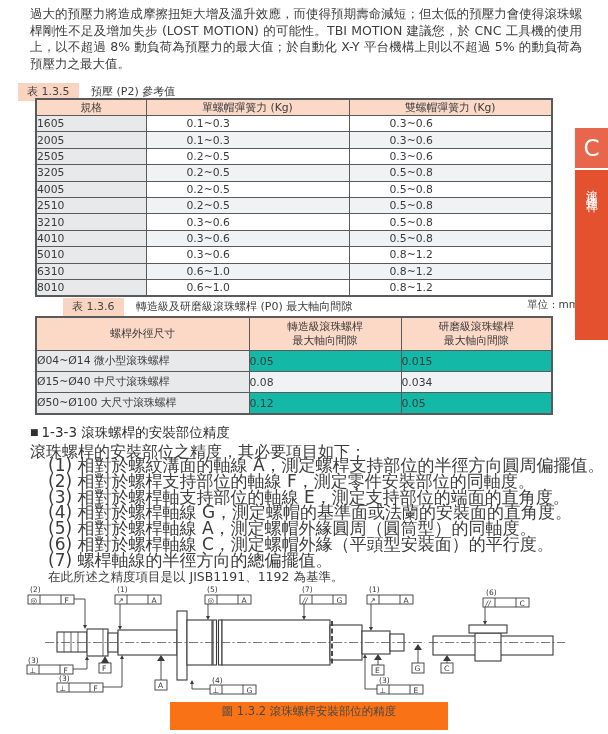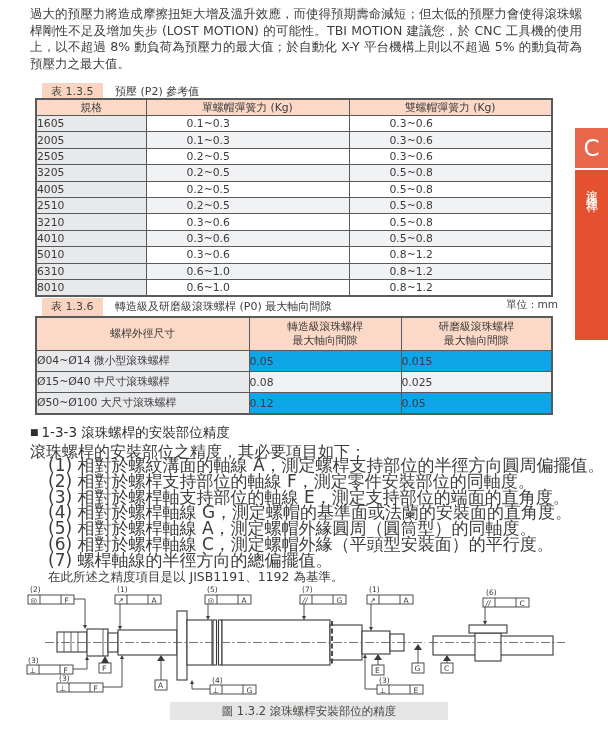--- a/index.html
+++ b/index.html
@@ -7,58 +7,58 @@
     position:relative;width:608px;height:734px;background:#ffffff;
     font-family:"DejaVu Sans","Liberation Sans",sans-serif;
     color:#3a3a3c;overflow:hidden;border-radius:32px;
   }
   
   .intro{
     position:absolute;left:30px;top:6px;width:552px;margin:0;
     font-size:12.5px;line-height:16.6px;text-align:justify;color:#3c3c3e;
   }
   
-  .tbl-cap{position:absolute;left:42px;width:516px;height:15px;font-size:11px;color:#3c3c3e;}
+  .tbl-cap{position:absolute;left:18px;width:516px;height:15px;font-size:11px;color:#3c3c3e;}
   .badge{display:inline-block;background:#F9D5C1;padding:1px 9px 2px 9px;margin-right:9px;color:#444;}
   .tbl-title{color:#3c3c3e;}
   .unit{float:right;font-size:10.5px;color:#3c3c3e;}
   
   table{position:absolute;border-collapse:collapse;table-layout:fixed;
         font-size:10.8px;color:#3a3a3c;border:2px solid #595a5c;}
   td,th{border:1px solid #595a5c;padding:0;font-weight:normal;vertical-align:middle;}
   .t1{left:35px;top:98px;width:516px;}
   .t1 th{background:#FBD9C6;height:15px;}
   .t1 td{height:15.4px;}
   .t1 td.spec{background:#E8E9EA;}
   .t1 tr.alt td.val{background:#F1F2F3;}
   .t1 td.val{background:#fff;padding-left:40px;}
   .t2{left:35px;top:316px;width:516px;padding-left:36px;}
   .t2 th{background:#FBD9C6;height:32px;line-height:14px;}
   .t2 td{height:20px;margin-top:6px;}
   .t2 td.spec{background:#E8E9EA;}
   .t2 tr.alt td.val{background:#F1F2F3;}
-  .t2 td.val{background:#0ea5e9;}
+  .t2 td.val{background:#14b8a6;}
   
   .sec-head{position:absolute;left:30px;top:424px;font-size:13.5px;color:#2f2f31;}
   .sec-head .marker{font-size:9px;vertical-align:2px;margin-right:3px;}
   .sec-lead{position:absolute;left:30px;top:442px;font-size:16px;color:#3c3c3e;text-align:right;}
   .sec-items{position:absolute;left:48px;top:458px;font-size:17px;line-height:15.8px;color:#3c3c3e;}
   .sec-foot{position:absolute;left:48px;top:569px;font-size:12.5px;color:#3c3c3e;}
   
   .tab{position:absolute;left:575px;top:128px;width:33px;height:212px;}
   .tab-c{width:33px;height:40px;background:#E8664B;color:#fff;font-size:23px;
          text-align:center;line-height:40px;}
   .tab-body{width:33px;height:170px;background:#E4512F;margin-top:2px;
             display:flex;justify-content:center;}
   .tab-title{writing-mode:vertical-rl;text-orientation:upright;color:#fff;
              font-size:11.5px;letter-spacing:4px;padding-top:10px;}
   
   .diagram{position:absolute;left:25px;top:583px;}
-  .fig-cap{position:absolute;left:170px;top:702px;width:278px;height:18px;
-           background:#e5e5e5;text-align:center;font-size:11.5px;line-height:18px;color:#4c4743;}
+  .fig-cap{position:absolute;left:170px;top:702px;width:278px;height:28px;
+           background:#f97316;text-align:center;font-size:11.5px;line-height:18px;color:#4c4743;}
   svg text{font-family:"DejaVu Sans","Liberation Sans",sans-serif;fill:#333;}
 </style>
 </head>
 <body>
 
 <div class="page">
 
   <p class="intro">過大的預壓力將造成摩擦扭矩大增及溫升效應，而使得預期壽命減短；但太低的預壓力會使得滾珠螺桿剛性不足及增加失步 (LOST MOTION) 的可能性。TBI MOTION 建議您，於 CNC 工具機的使用上，以不超過 8% 動負荷為預壓力的最大值；於自動化 X-Y 平台機構上則以不超過 5% 的動負荷為預壓力之最大值。</p>
 
   <div class="tbl-cap" style="top:83px;">
@@ -131,21 +131,21 @@
           <td class="val">0.8~1.2</td>
         </tr>
       <tr>
           <td class="spec">8010</td>
           <td class="val">0.6~1.0</td>
           <td class="val">0.8~1.2</td>
         </tr>
     </tbody>
   </table>
 
-  <div class="tbl-cap" style="top:298px;">
+  <div class="tbl-cap" style="top:298px;margin-left:45px;">
     <span class="badge">表 1.3.6</span>
     <span class="tbl-title">轉造級及研磨級滾珠螺桿 (P0) 最大軸向間隙</span>
     <span class="unit">單位 : mm</span>
   </div>
 
   <table class="t2">
     <colgroup>
         <col style="width:213px">
         <col style="width:152px">
         <col style="width:151px">
@@ -165,21 +165,21 @@
     </thead>
     <tbody>
       <tr>
           <td class="spec">Ø04~Ø14 微小型滾珠螺桿</td>
           <td class="val">0.05</td>
           <td class="val">0.015</td>
         </tr>
       <tr class="alt">
           <td class="spec">Ø15~Ø40 中尺寸滾珠螺桿</td>
           <td class="val">0.08</td>
-          <td class="val">0.025</td>
+          <td class="val">0.034</td>
         </tr>
       <tr>
           <td class="spec">Ø50~Ø100 大尺寸滾珠螺桿</td>
           <td class="val">0.12</td>
           <td class="val">0.05</td>
         </tr>
     </tbody>
   </table>
 
   <div class="sec-head"><span class="marker">■</span><span>1-3-3 滾珠螺桿的安裝部位精度</span></div>

